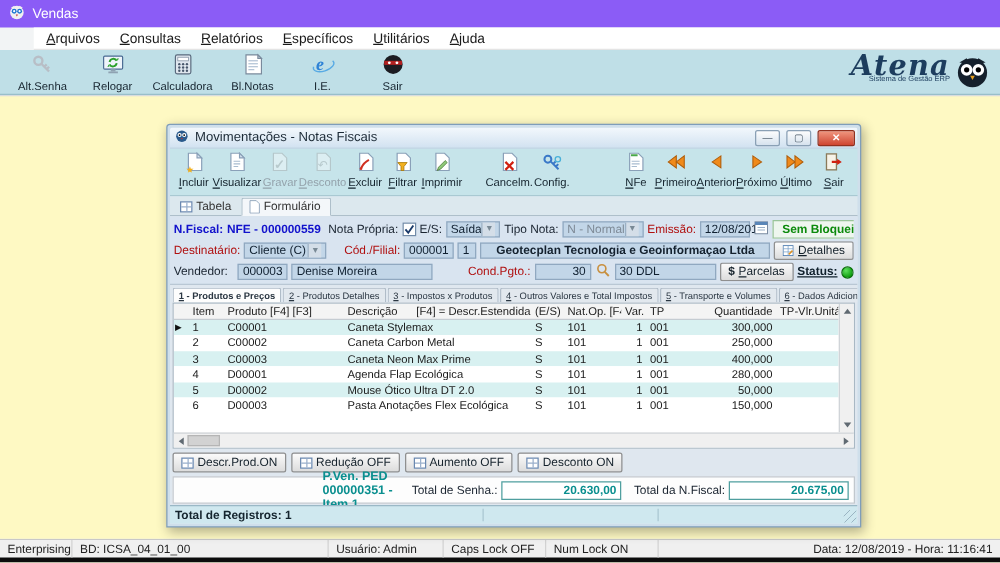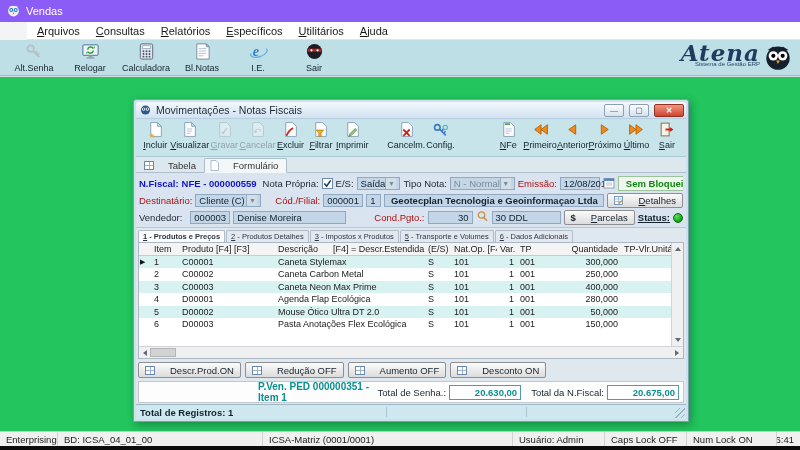--- a/index.html
+++ b/index.html
@@ -15,55 +15,55 @@
   .mitem { padding:2px 8px; font-size:11px; }
   .toolbar { height:36px; background:#bfdfe7; border-bottom:1px solid #99bfca; display:flex; align-items:flex-start; padding:2px 4px 0 6px; position:relative; }
   .mt-btn { width:56px; display:flex; flex-direction:column; align-items:center; gap:0; }
   .mt-btn svg { width:19px; height:19px; }
   .mt-lbl { font-size:9px; color:#15232e; white-space:nowrap; }
   .logo { position:absolute; right:40px; top:1px; text-align:right; color:#1d3d5e; }
   .logo .brand { font-family:"DejaVu Serif", serif; font-style:italic; font-weight:bold; font-size:23px; line-height:24px; letter-spacing:1px; }
   .logo .sub { font-size:6px; margin-top:-4px; }
   .logo-owl { position:absolute; right:8px; top:3px; }
 
-  .mdi { position:relative; height:355px; background:#22c55e; border-top:1px solid #d8dcde; }
+  .mdi { position:relative; height:355px; background:#fef9c3; border-top:1px solid #d8dcde; }
 
   
   .child { position:absolute; left:133px; top:22px; width:556px; height:323px; background:#cfdfeb; border:1px solid #7f9db9; border-radius:3px 3px 0 0; box-shadow:2px 3px 9px rgba(0,0,0,.3); padding:2px; display:flex; flex-direction:column; }
   .ctitle { height:17px; display:flex; align-items:center; gap:5px; padding:0 2px 0 4px; background:linear-gradient(#f3f8fc,#d2e2f1); border-bottom:1px solid #b9cde0; border-radius:2px 2px 0 0; }
   .ctitle .t { flex:1; font-size:10.5px; color:#1c2a36; }
   .winbtn { width:20px; height:13px; border:1px solid #8aa0b5; border-radius:2px; background:linear-gradient(#fdfdfd,#d6e2ee); font-size:8px; line-height:11px; text-align:center; color:#4a5a68; }
   .winbtn.close { width:30px; background:linear-gradient(#f0967f,#cf4531); border-color:#92301f; color:#fff; font-weight:bold; }
 
   .ctoolbar { height:38px; background:#c6e4ea; display:flex; align-items:flex-start; padding:2px 4px 0 4px; border-bottom:1px solid #a9c9d2; }
   .tbtn { width:42px; display:flex; flex-direction:column; align-items:center; }
   .tbtn svg { width:17px; height:17px; }
   .tlbl { font-size:9px; color:#13222c; white-space:nowrap; }
   .tbtn.disabled svg { opacity:.4; filter:grayscale(1); }
   .tbtn.disabled .tlbl { color:#93a2ab; } .tsp2 { width:26px; } .tgrow { flex:1; }
 
   .vtabs { height:16px; background:#dce8ee; display:flex; align-items:flex-end; padding-left:3px; border-bottom:1px solid #aebfca; }
-  .vtab { display:flex; align-items:center; gap:14px; font-size:9.5px; padding:1px 8px 1px 5px; color:#333; }
+  .vtab { display:flex; align-items:center; gap:3px; font-size:9.5px; padding:1px 8px 1px 5px; color:#333; }
   .vtab.active { background:#f4f7fa; border:1px solid #aebfca; border-bottom:1px solid #f4f7fa; border-radius:2px 2px 0 0; margin-bottom:-1px; }
 
   .client { flex:1; background:#dfe7ef; display:flex; flex-direction:column; overflow:hidden; }
 
   
   .form { background:#d9e4f0; padding:3px 3px 2px 3px; border-bottom:1px solid #b9c7d4; }
   .frow { display:flex; align-items:center; gap:3px; height:15px; margin-bottom:2px; white-space:nowrap; overflow:hidden; }
   .lbl { font-size:9.5px; color:#1a2430; }
   .lbl.red { color:#b01010; }
   .lbl.blue { color:#1212cc; font-weight:bold; }
   .fb { background:#c2d6e8; border:1px solid #90a8c0; height:13px; font-size:9.5px; display:flex; align-items:center; padding:0 3px; color:#102030; }
   .fb.gray { color:#7e8a96; }
   .fb.right { justify-content:flex-end; }
   .fb.bold { font-weight:bold; justify-content:center; color:#14212e; }
   .dda { width:11px; height:11px; margin:0 0 0 auto; background:#d4dee8; border-left:1px solid #9ab0c4; color:#7a8a96; font-size:7px; display:flex; align-items:center; justify-content:center; }
   .cb { width:11px; height:11px; background:#fff; border:1px solid #708aa8; display:flex; align-items:center; justify-content:center; }
-  .btn3d { background:linear-gradient(#fbfbfb,#dcdcdc); border:1px solid #8f8f8f; border-radius:2px; font-size:9.5px; height:15px; display:inline-flex; align-items:center; gap:15px; padding:0 6px; color:#15222c; white-space:nowrap; }
+  .btn3d { background:linear-gradient(#fbfbfb,#dcdcdc); border:1px solid #8f8f8f; border-radius:2px; font-size:9.5px; height:15px; display:inline-flex; align-items:center; gap:3px; padding:0 6px; color:#15222c; white-space:nowrap; }
   .sembloq { background:#eef6ee; border:1px solid #9ac49a; color:#0c8a0c; font-weight:bold; font-size:9.5px; height:15px; display:inline-flex; align-items:center; padding:0 7px; }
   .statuslbl { font-size:9.5px; font-weight:bold; text-decoration:underline; color:#10202c; }
   .dot { width:10px; height:10px; border-radius:50%; background:radial-gradient(circle at 35% 30%, #5fe05f, #12a012 70%); border:1px solid #0a700a; }
 
   
   .dtabs { height:14px; display:flex; align-items:flex-end; padding:1px 2px 0 2px; background:#dfe7ef; overflow:hidden; }
   .dtab { font-size:7.5px; padding:1px 4px; background:#e2e8ee; border:1px solid #b0bcc8; border-bottom:none; color:#2a3642; margin-right:1px; border-radius:2px 2px 0 0; white-space:nowrap; }
   .dtab.active { background:#fdfdfd; font-weight:bold; }
 
   
@@ -91,21 +91,21 @@
 
   
   .toggles { display:flex; gap:4px; padding:3px 2px 2px 2px; }
   .toggles .btn3d { height:16px; }
   .mini-grid { width:10px; height:9px; border:1px solid #6a88b0; background:#fff; position:relative; }
   .mini-grid::before { content:""; position:absolute; left:0; right:0; top:3px; border-top:1px solid #9ab0cc; }
   .mini-grid::after { content:""; position:absolute; top:0; bottom:0; left:4px; border-left:1px solid #9ab0cc; }
   .totals { margin:1px 2px; background:#fdfdfd; border:1px solid #c2c8ce; height:22px; display:flex; align-items:center; padding:0 4px; }
   .pedido { color:#0a8f8f; font-weight:bold; font-size:10px; margin-left:115px; flex:1; }
   .tot-lbl { font-size:9.5px; color:#1a2430; margin-right:3px; }
-  .tot-fld { width:72px; height:15px; background:#fff; border:1px solid #4f9f9f; color:#0a8f8f; font-weight:bold; font-size:9.5px; display:flex; align-items:center; justify-content:flex-end; padding:0 3px; margin-right:10px; }
+  .tot-fld { width:96px; height:15px; background:#fff; border:1px solid #4f9f9f; color:#0a8f8f; font-weight:bold; font-size:9.5px; display:flex; align-items:center; justify-content:flex-end; padding:0 3px; margin-right:10px; }
   .records { height:15px; background:#cfe8ef; border-top:1px solid #9ab8c6; display:flex; align-items:center; font-size:9.5px; font-weight:bold; color:#14242e; padding-left:4px; position:relative; }
   .records .d1 { position:absolute; left:250px; top:2px; bottom:2px; border-left:1px solid #aac6d2; }
   .records .d2 { position:absolute; left:390px; top:2px; bottom:2px; border-left:1px solid #aac6d2; }
   .grip { position:absolute; right:1px; bottom:1px; width:10px; height:10px;
           background:repeating-linear-gradient(135deg, transparent 0 3px, #9ab4c2 3px 4px); }
 
   
   .statusbar { height:15px; background:#f0f0f0; border-top:1px solid #c8c8c8; display:flex; align-items:center; font-size:9.5px; color:#222; }
   .sp { border-right:1px solid #d2d2d2; padding:0 6px; height:100%; display:flex; align-items:center; white-space:nowrap; overflow:hidden; }
   .sp1 { width:58px; } .sp2 { width:205px; } .sp3 { width:250px; } .sp4 { width:92px; }
@@ -265,21 +265,21 @@
               <path d="M3.5 1.5H10l3.5 3.5v9.5h-10Z" fill="#fff" stroke="#8aa0b8" stroke-width=".9"></path>
               <text x="4" y="13" font-size="10" font-weight="bold" fill="#9aa6b0">✓</text>
             </svg></span>
         <span class="tlbl ak">Gravar</span>
       </div>
       <div class="tbtn disabled">
         <span><svg viewBox="0 0 16 16">
               <path d="M3.5 1.5H10l3.5 3.5v9.5h-10Z" fill="#fff" stroke="#8aa0b8" stroke-width=".9"></path>
               <text x="4" y="13" font-size="9" fill="#9aa6b0">↶</text>
             </svg></span>
-        <span class="tlbl ak">Cancelar</span>
+        <span class="tlbl ak">Desconto</span>
       </div>
       <div class="tbtn">
         <span><svg viewBox="0 0 16 16">
               <path d="M3.5 1.5H10l3.5 3.5v9.5h-10Z" fill="#fff" stroke="#8aa0b8" stroke-width=".9"></path>
               <path d="M4.5 13q2-4.5 6-6.5" stroke="#d03020" stroke-width="1.6" fill="none"></path>
               <circle cx="4.5" cy="13.2" r="1" fill="#d03020"></circle>
             </svg></span>
         <span class="tlbl ak">Excluir</span>
       </div>
       <div class="tbtn">
@@ -460,20 +460,21 @@
           </span>
           <span class="statuslbl">Status:</span>
           <span class="dot"></span>
         </div>
       </div>
 
       <div class="dtabs">
         <span class="dtab active ak">1 - Produtos e Preços</span>
         <span class="dtab ak">2 - Produtos Detalhes</span>
         <span class="dtab ak">3 - Impostos x Produtos</span>
+        <span class="dtab ak">4 - Outros Valores e Total Impostos</span>
         <span class="dtab ak">5 - Transporte e Volumes</span>
         <span class="dtab ak">6 - Dados Adicionais</span>
 
       </div>
 
       <div class="gridwrap">
         <div class="gridtop">
           <div class="gridmain">
             <div class="ghead">
                 <div class="gc h sel"></div>
@@ -616,19 +617,18 @@
           <span class="d2"></span>
         <span class="grip"></span>
       </div>
     </div>
   </div>
 </div>
 
 <div class="statusbar">
   <span class="sp sp1">Enterprising</span>
   <span class="sp sp2">BD: ICSA_04_01_00</span>
-  <span class="sp sp3">ICSA-Matriz (0001/0001)</span>
   <span class="sp sp4">Usuário: Admin</span>
   <span class="sp sp5">Caps Lock OFF</span>
   <span class="sp sp6">Num Lock ON</span>
   <span class="sp sp7">Data: 12/08/2019 - Hora: 11:16:41</span>
 </div>
 <div class="blackstrip"></div>
 
 </body></html>

